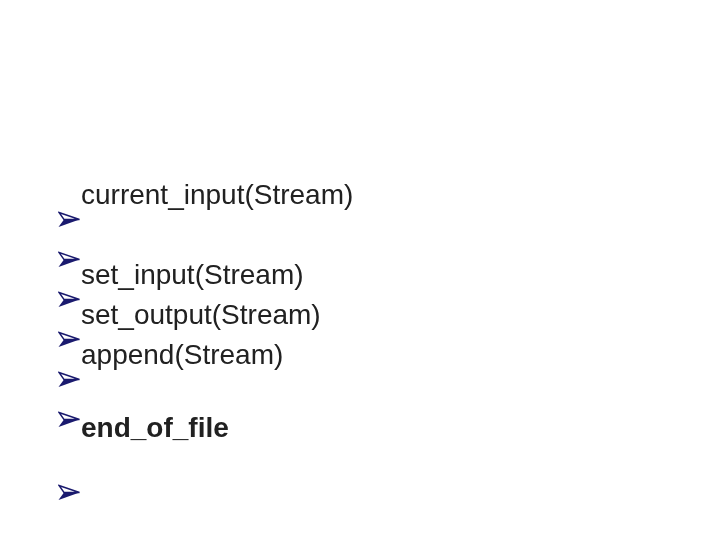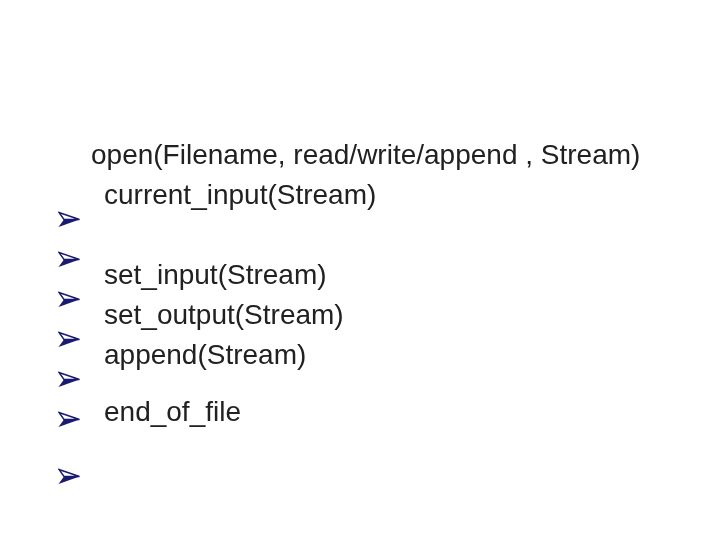--- a/index.html
+++ b/index.html
@@ -16,37 +16,37 @@
   }
   .slide {
     position: absolute;
     inset: 0;
   }
   .bullet-list {
     position: absolute;
     left: 58px;
   }
   .list-ops { top: 135px; }
-  .list-eof { top: 392px; }
+  .list-eof { top: 408px; font-weight: bold; }
   .item {
     display: flex;
     align-items: center;
     height: 40px;
     font-size: 28px;
     color: var(--text-color, #212121);
     white-space: pre;
   }
   .bullet {
     flex: 0 0 auto;
     width: 23px;
     height: 17px;
     display: block;
   }
   .bullet svg { display: block; }
-  .item .item-text { margin-left: 23px; }
+  .item .item-text { }
   .list-ops .item:first-child .item-text { margin-left: 10px; }
   .arrow-top {
     fill: #ffffff;
     stroke: var(--bullet-color, #1a1a6e);
     stroke-width: 1.4;
     stroke-linejoin: miter;
   }
   .arrow-bottom {
     fill: var(--bullet-color, #1a1a6e);
   }
@@ -58,21 +58,20 @@
 
   <div class="bullet-list list-ops">
 
     <div class="item">
       <span class="bullet">
         <svg width="23" height="17" viewBox="0 0 23 17" xmlns="http://www.w3.org/2000/svg">
           <path class="arrow-top" d="M1,1.5 L21.5,8.5 L6,8.5 Z"></path>
           <path class="arrow-bottom" d="M6,8.5 L21.5,8.5 L0.5,16 Z"></path>
         </svg>
       </span>
-      <span class="item-text">open(Filename, read/write/append , Stream)</span>
     </div>
 
     <div class="item">
       <span class="bullet">
         <svg width="23" height="17" viewBox="0 0 23 17" xmlns="http://www.w3.org/2000/svg">
           <path class="arrow-top" d="M1,1.5 L21.5,8.5 L6,8.5 Z"></path>
           <path class="arrow-bottom" d="M6,8.5 L21.5,8.5 L0.5,16 Z"></path>
         </svg>
       </span>
       <span class="item-text">current_input(Stream)</span>

